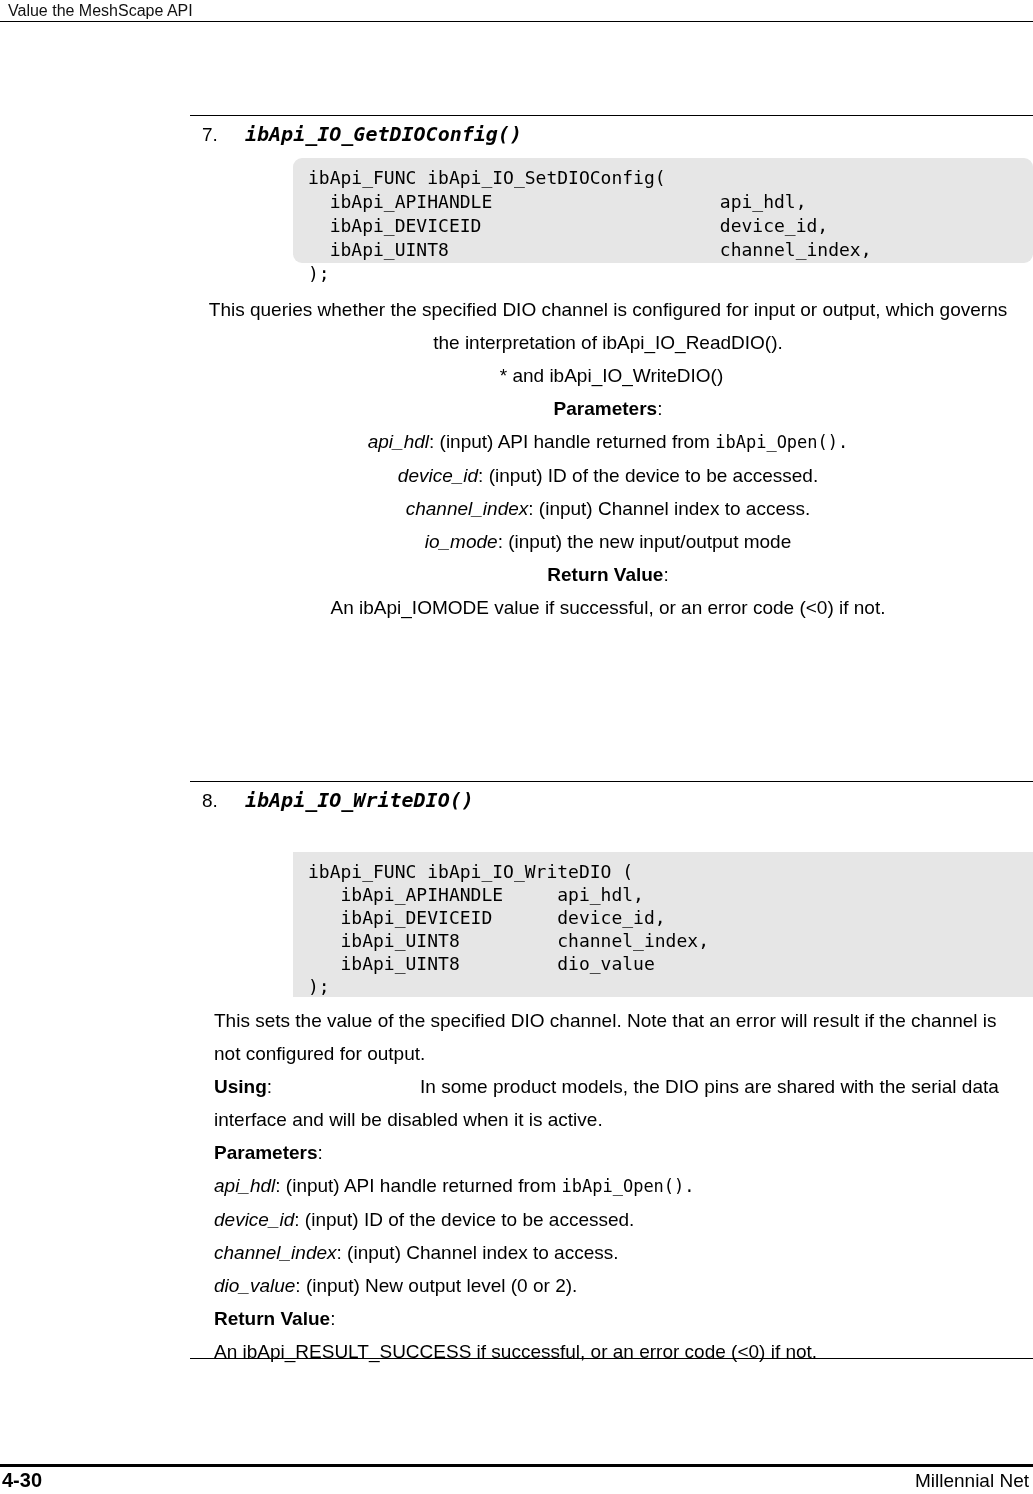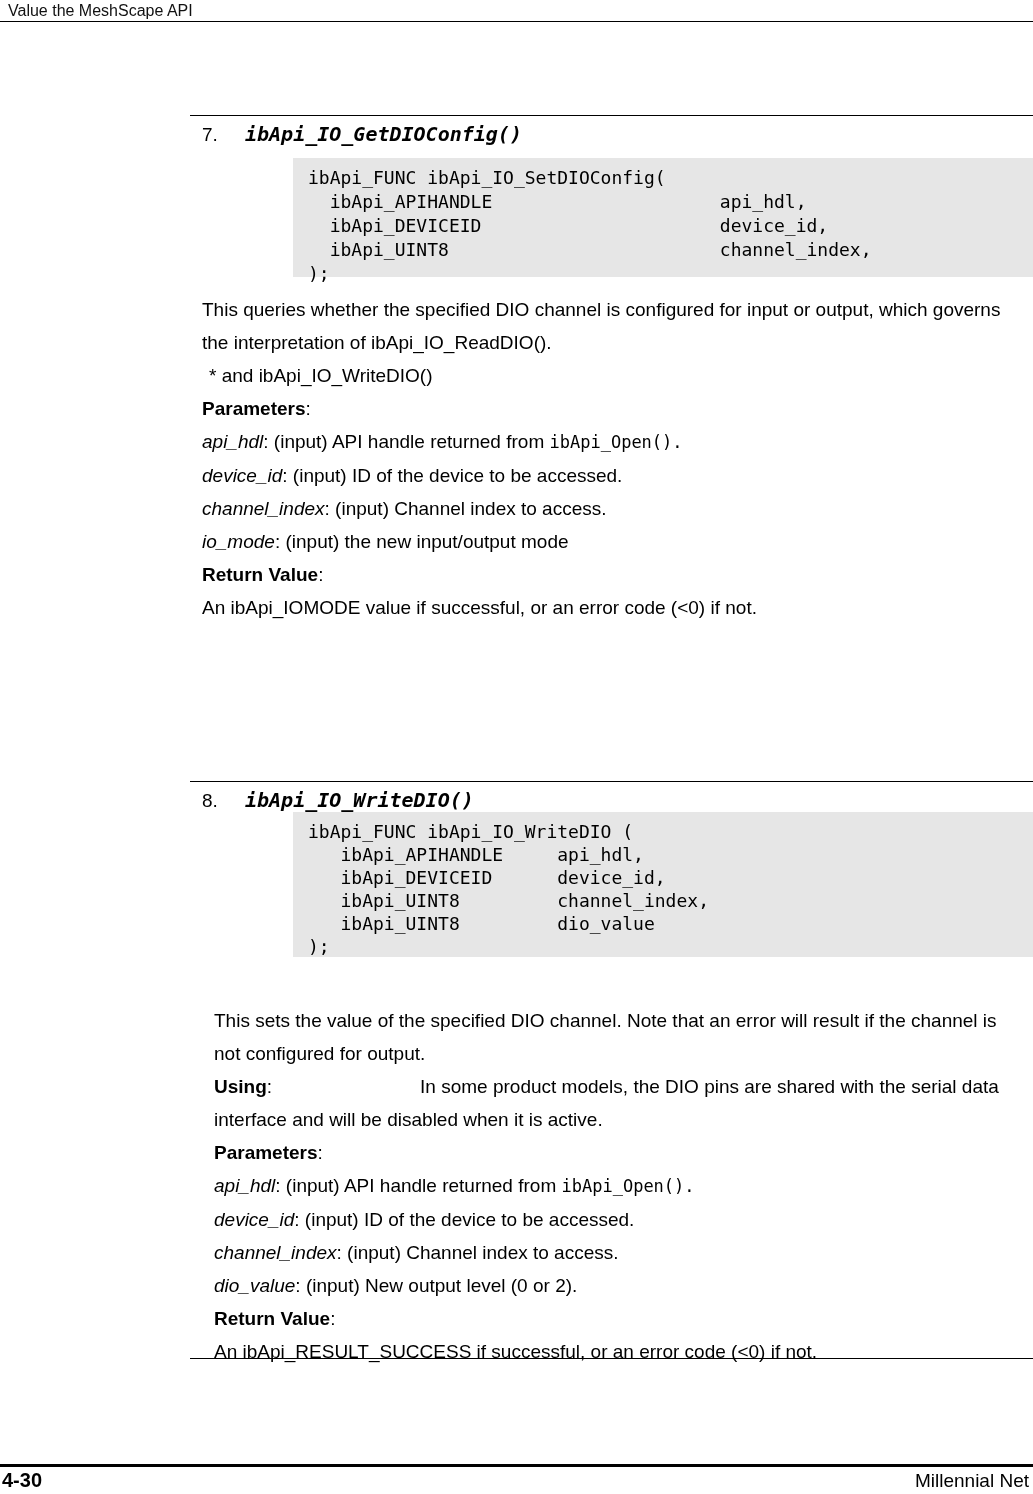--- a/index.html
+++ b/index.html
@@ -43,28 +43,28 @@
   }
   
   .code-block {
     position:absolute; left:293px; right:0;
     background:#e6e6e6;
     padding:8px 0 0 15px;
     font-family:"DejaVu Sans Mono", monospace;
     font-size:18px; line-height:24px;
     white-space:pre;
   }
-  #sec7-code { top:158px; height:119px; }
-  #sec8-code { top:812px; height:145px; line-height:23px; }
+  #sec7-code { top:158px; height:105px;border-radius:9px; }
+  #sec8-code { top:852px; height:145px; line-height:23px; }
   
   .body-copy {
     position:absolute; left:202px; width:812px;
     font-size:19px; line-height:33px;
   }
-  #sec7-body { top:293px; }
+  #sec7-body { top:293px;text-align:center; }
   #sec8-body { top:1004px;margin-left:12px; }
   .body-copy p { margin:0; }
   .starred { padding-left:7px; }
   .term { font-style:italic; }
   .b { font-weight:bold; }
   .mono { font-family:"DejaVu Sans Mono", monospace; font-size:17px; }
   .note-gap { display:inline-block; width:148px; }
   
   #footer-rule {
     position:absolute; top:1464px; left:0; right:0;

